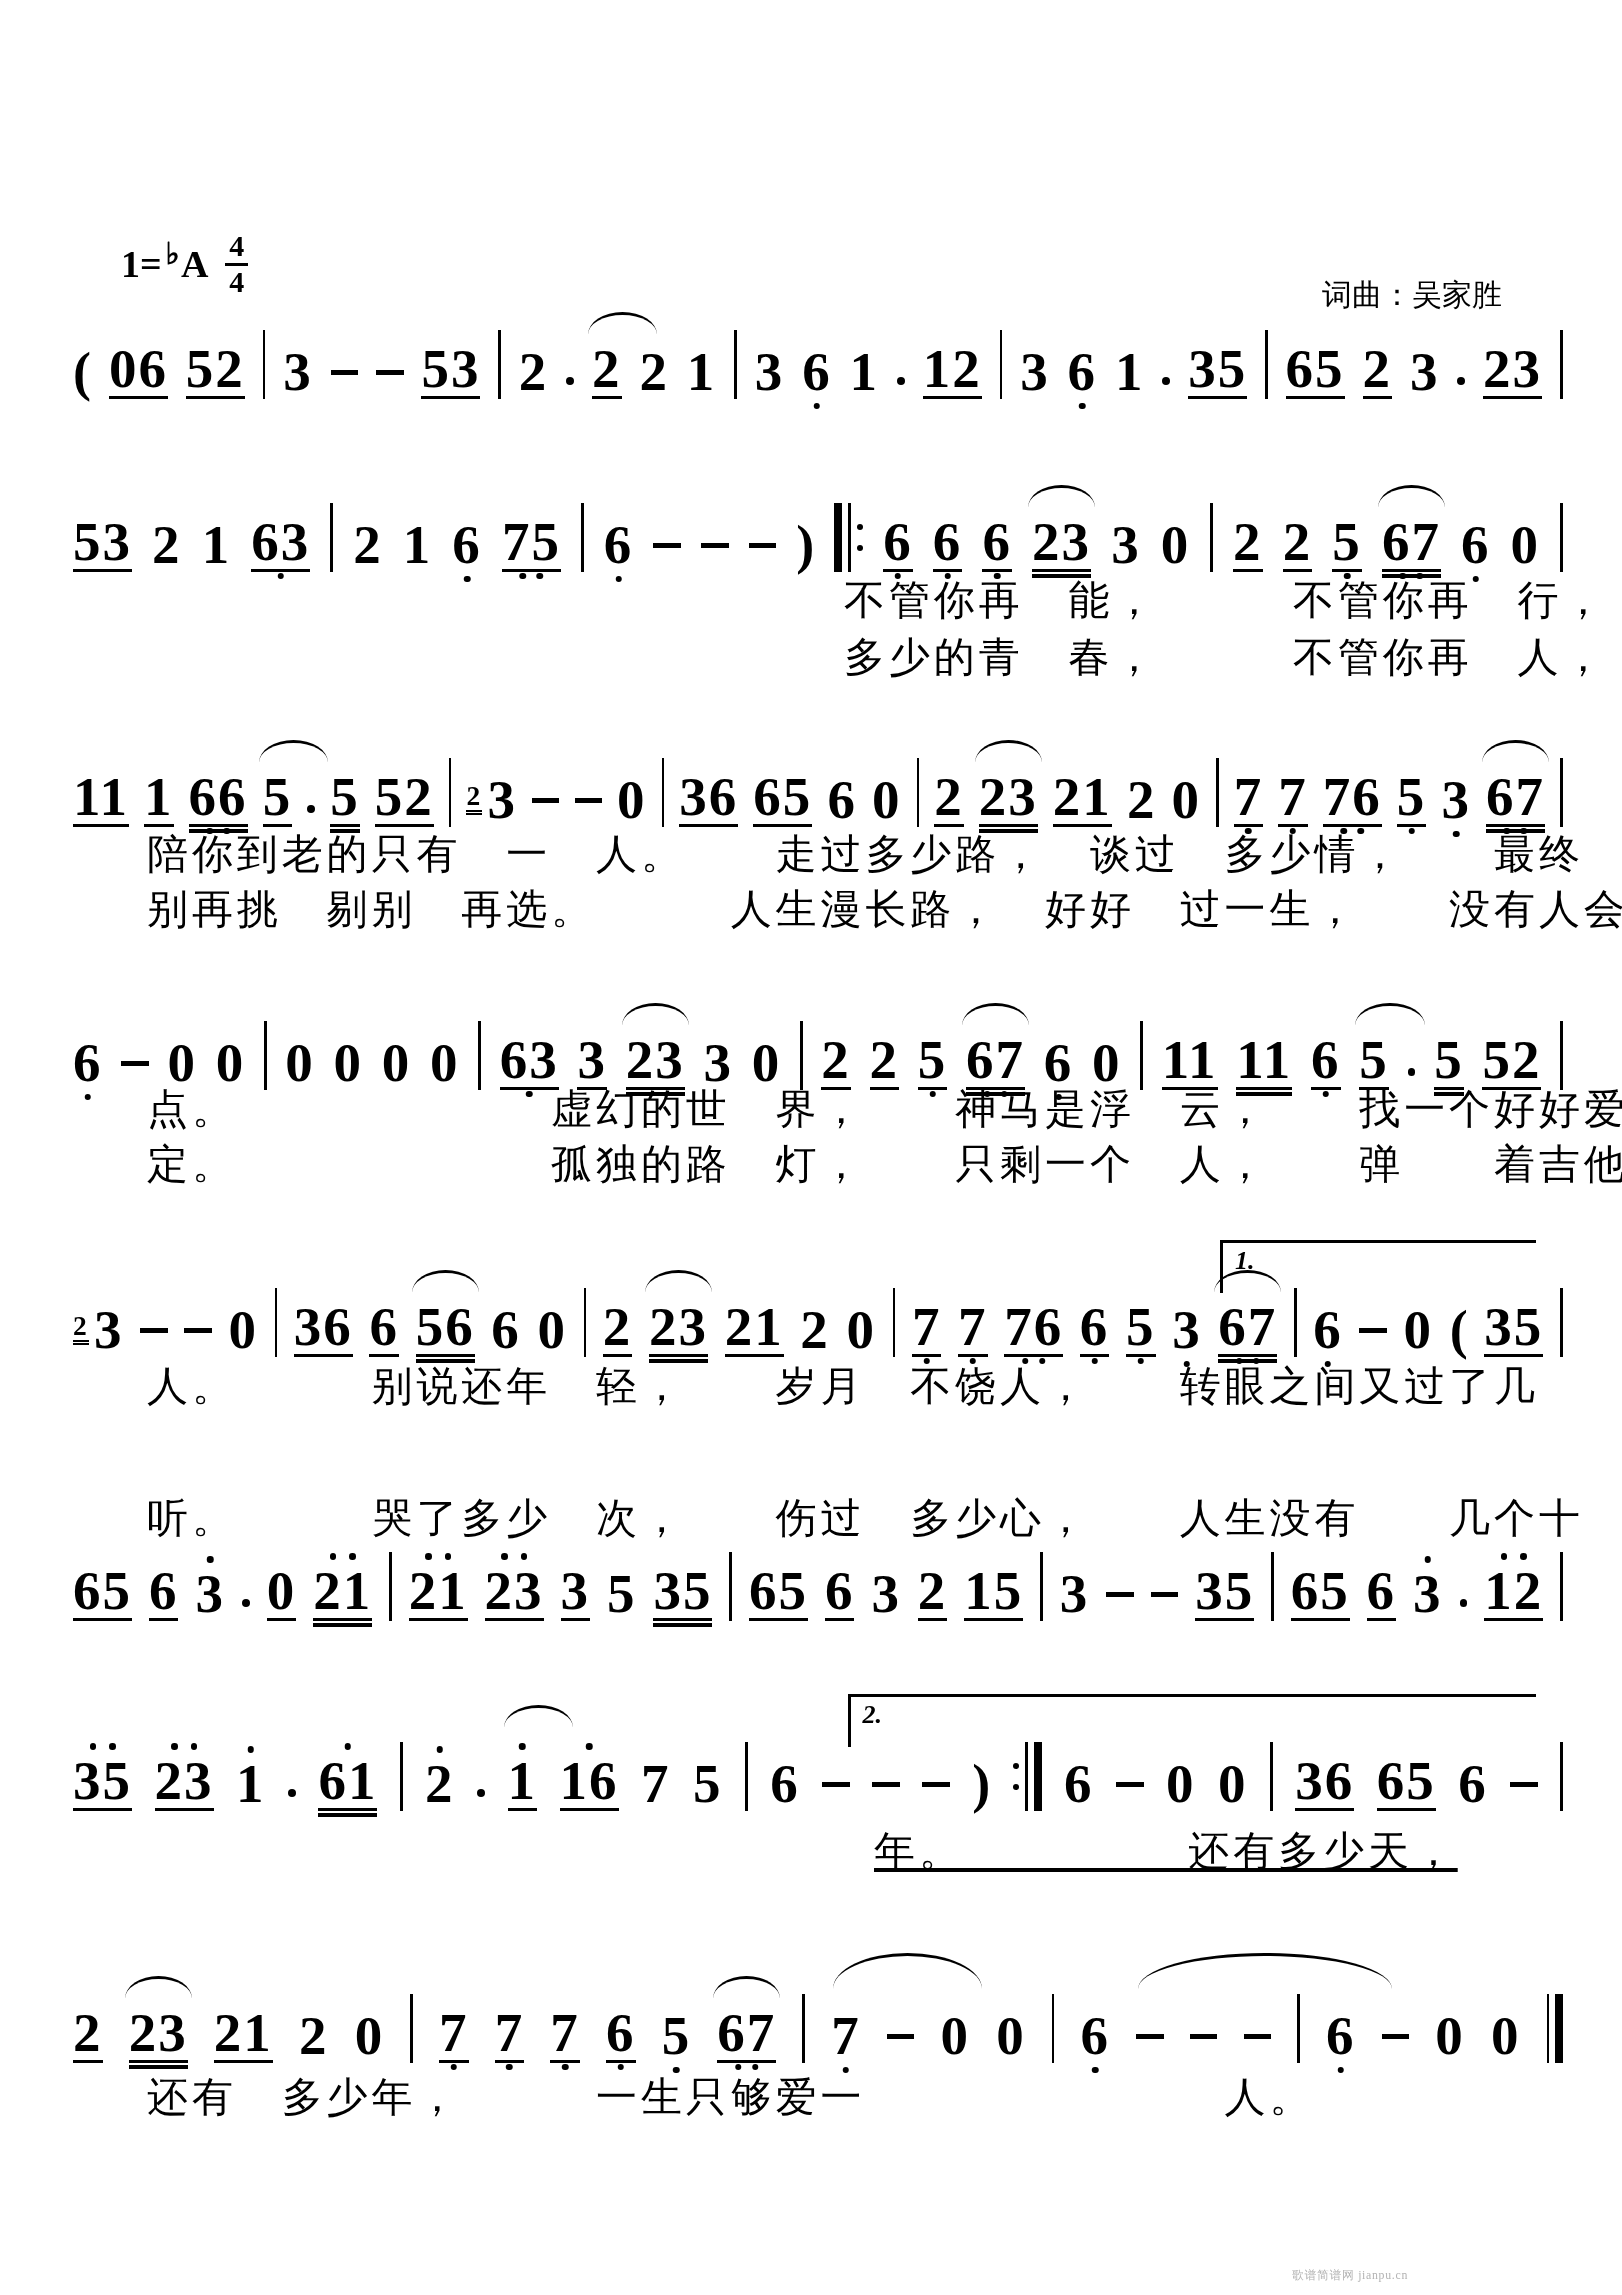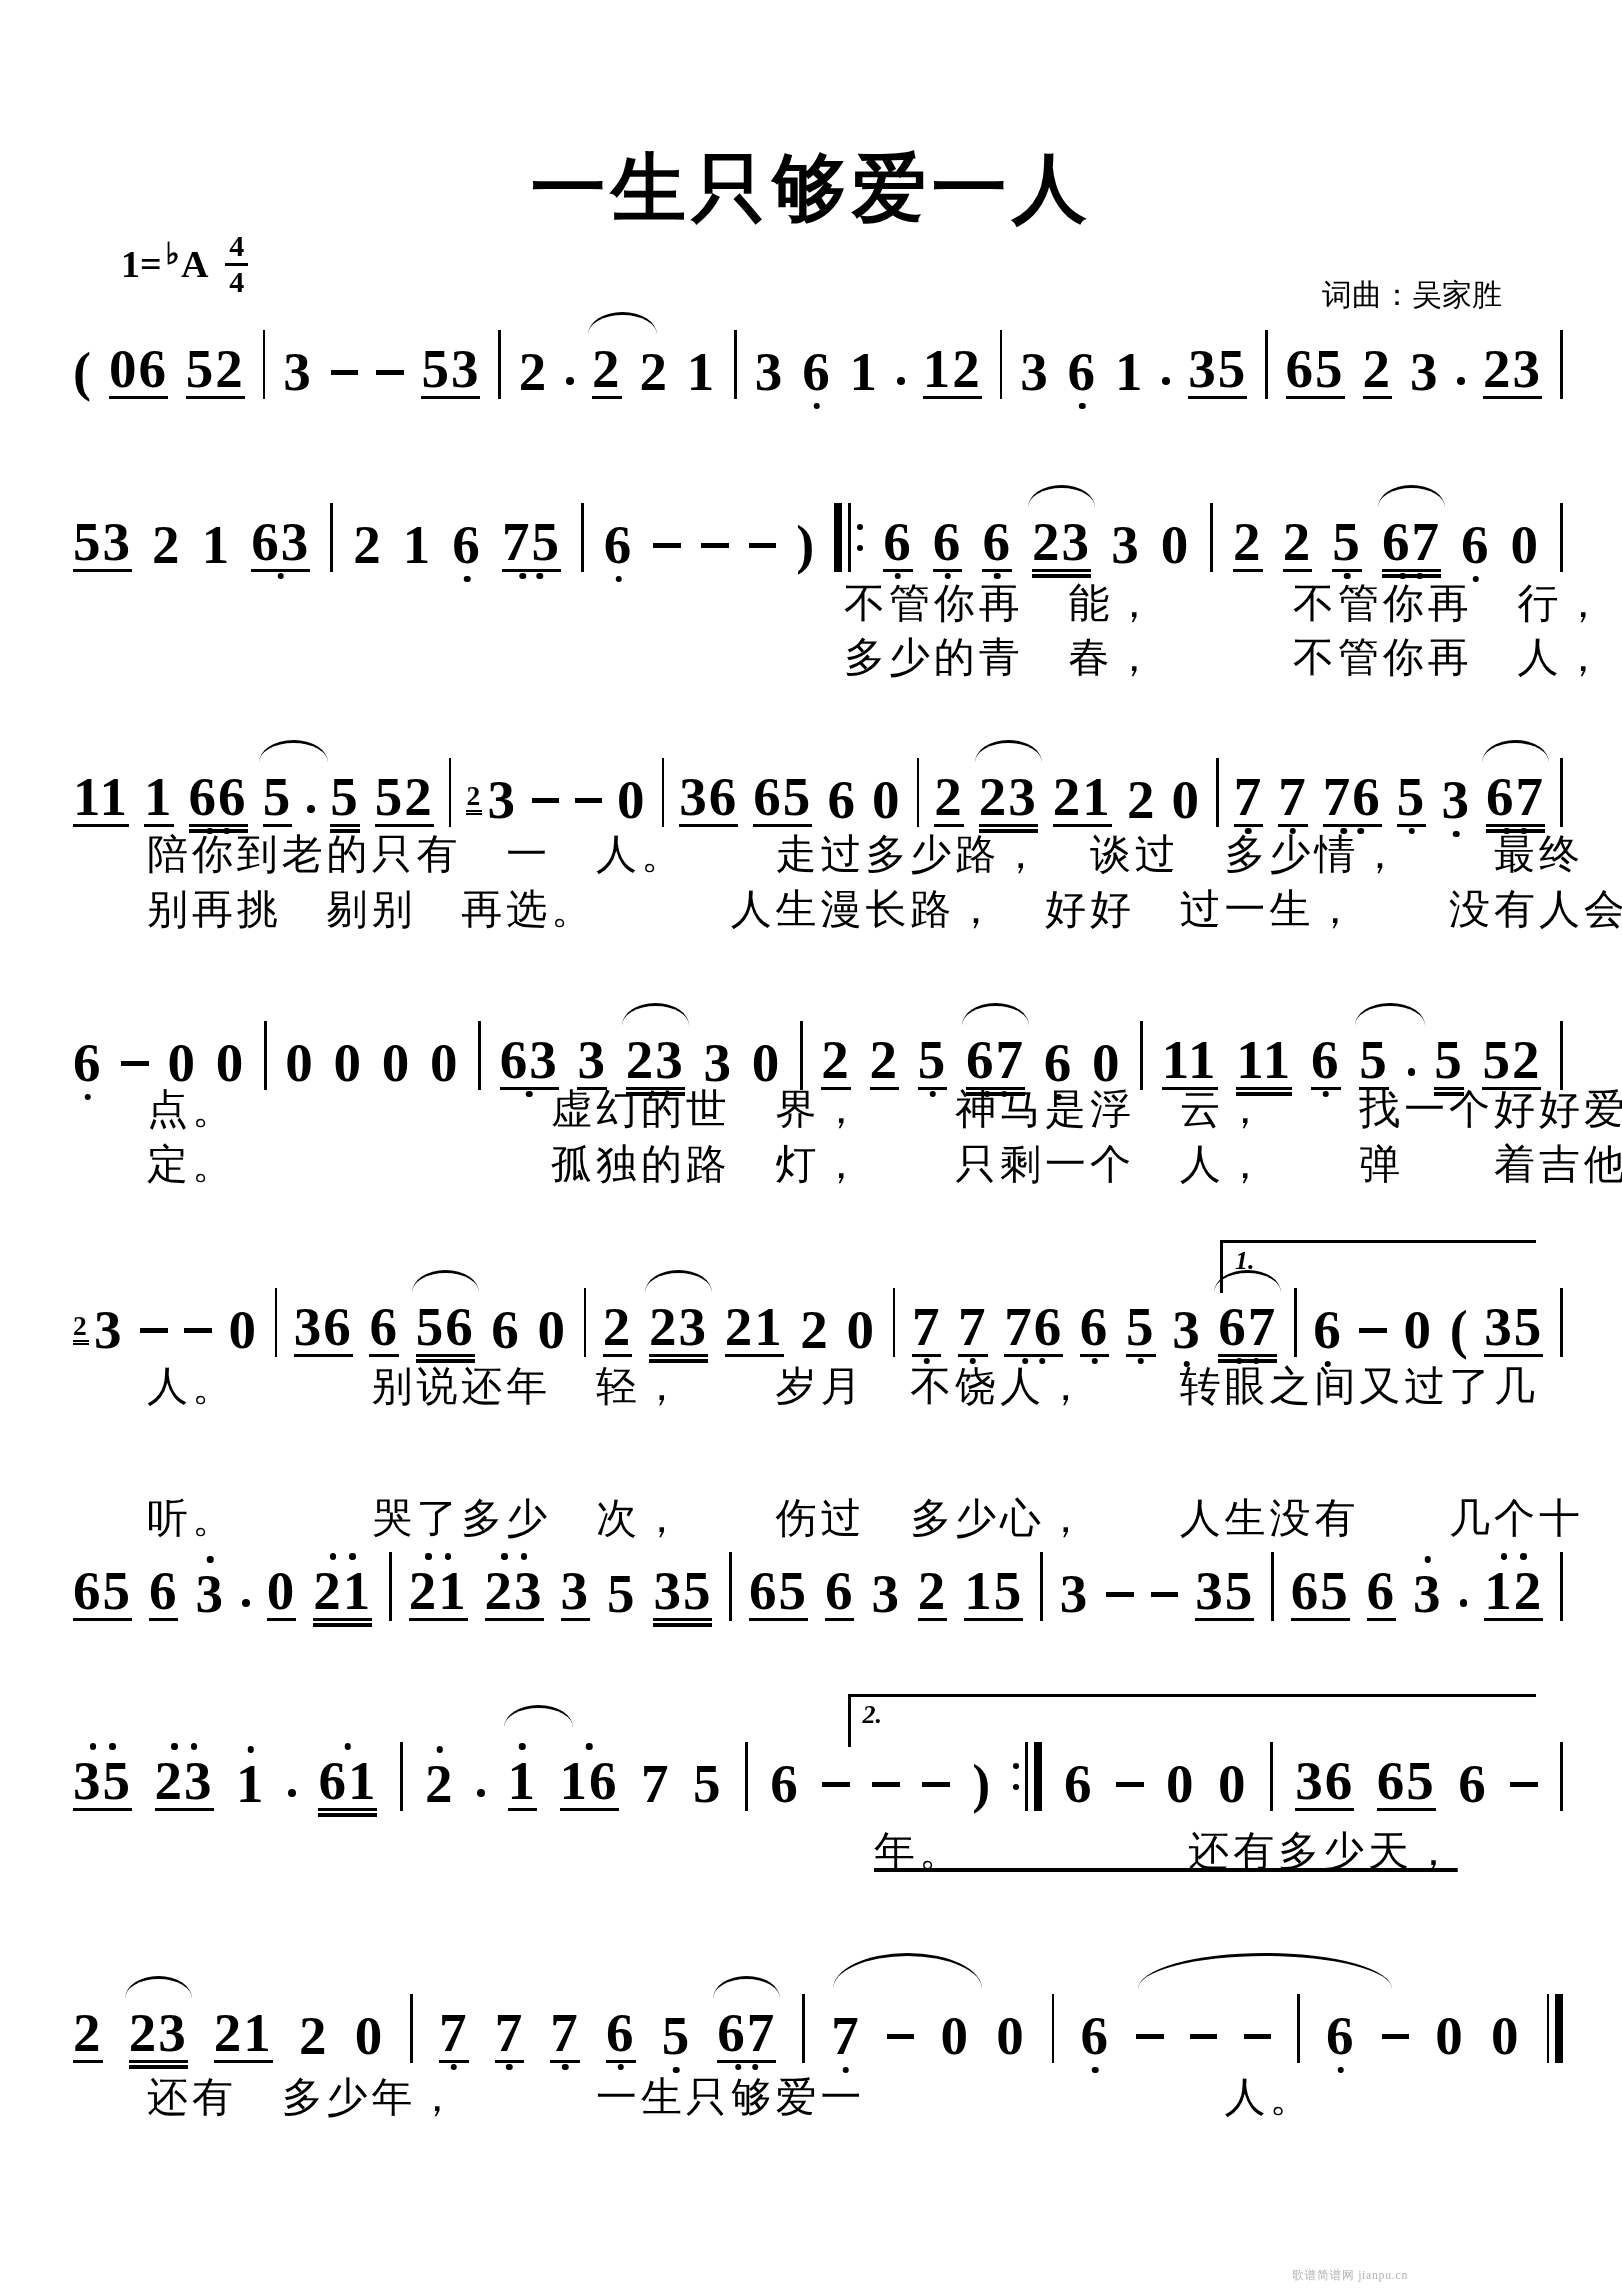--- a/index.html
+++ b/index.html
@@ -45,21 +45,20 @@
   .arc{position:absolute;top:-41px;height:33px;border-top:3.9px solid #000;
        border-radius:50% 50% 0 0 / 100% 100% 0 0;}
   .lyr{position:absolute;font-family:"Liberation Serif",serif;font-size:41px;
        letter-spacing:3.9px;white-space:pre;line-height:1.2;}
   .wm{position:absolute;left:1292px;top:2268px;font-size:11.8px;color:#b3b3b3;letter-spacing:0.7px;}
 </style>
 </head>
 <body>
 
 <div class="sheet">
-  <h1 class="title">一生只够爱一人</h1>
 
   <div class="keyblock">
     <span>1=</span>
       <span class="flat">♭</span>
       <span>A</span>
     <span class="timesig">
         <b>4</b>
         <b>4</b>
       </span>
   </div>
@@ -160,21 +159,21 @@
         <span class="note u1">67<b class="ul2"></b><span class="lo">
             <i></i>
             <i></i>
           </span><b class="tiearc"></b></span>
         <span class="note">6<span class="lo">
             <i></i>
           </span></span>
         <span class="note">0</span>
         <span class="bar"></span>
       </div>
-      <div class="lyr" style="left: 844px; top: 579px;">不管你再　能，　　　不管你再　行，</div>
+      <div class="lyr" style="left: 844px; top: 579px; font-family: Liberation Mono, monospace;">不管你再　能，　　　不管你再　行，</div>
       <div class="lyr" style="left: 844px; top: 633px;">多少的青　春，　　　不管你再　人，</div>
       <div class="system" style="top: 758px;">
         <span class="note u1">11</span>
         <span class="note u1">1</span>
         <span class="note u1">66<b class="ul2"></b><span class="lo">
             <i></i>
             <i></i>
           </span></span>
         <span class="note u1">5<b class="tiearc tie2"></b></span>
         <span class="augdot"></span>

